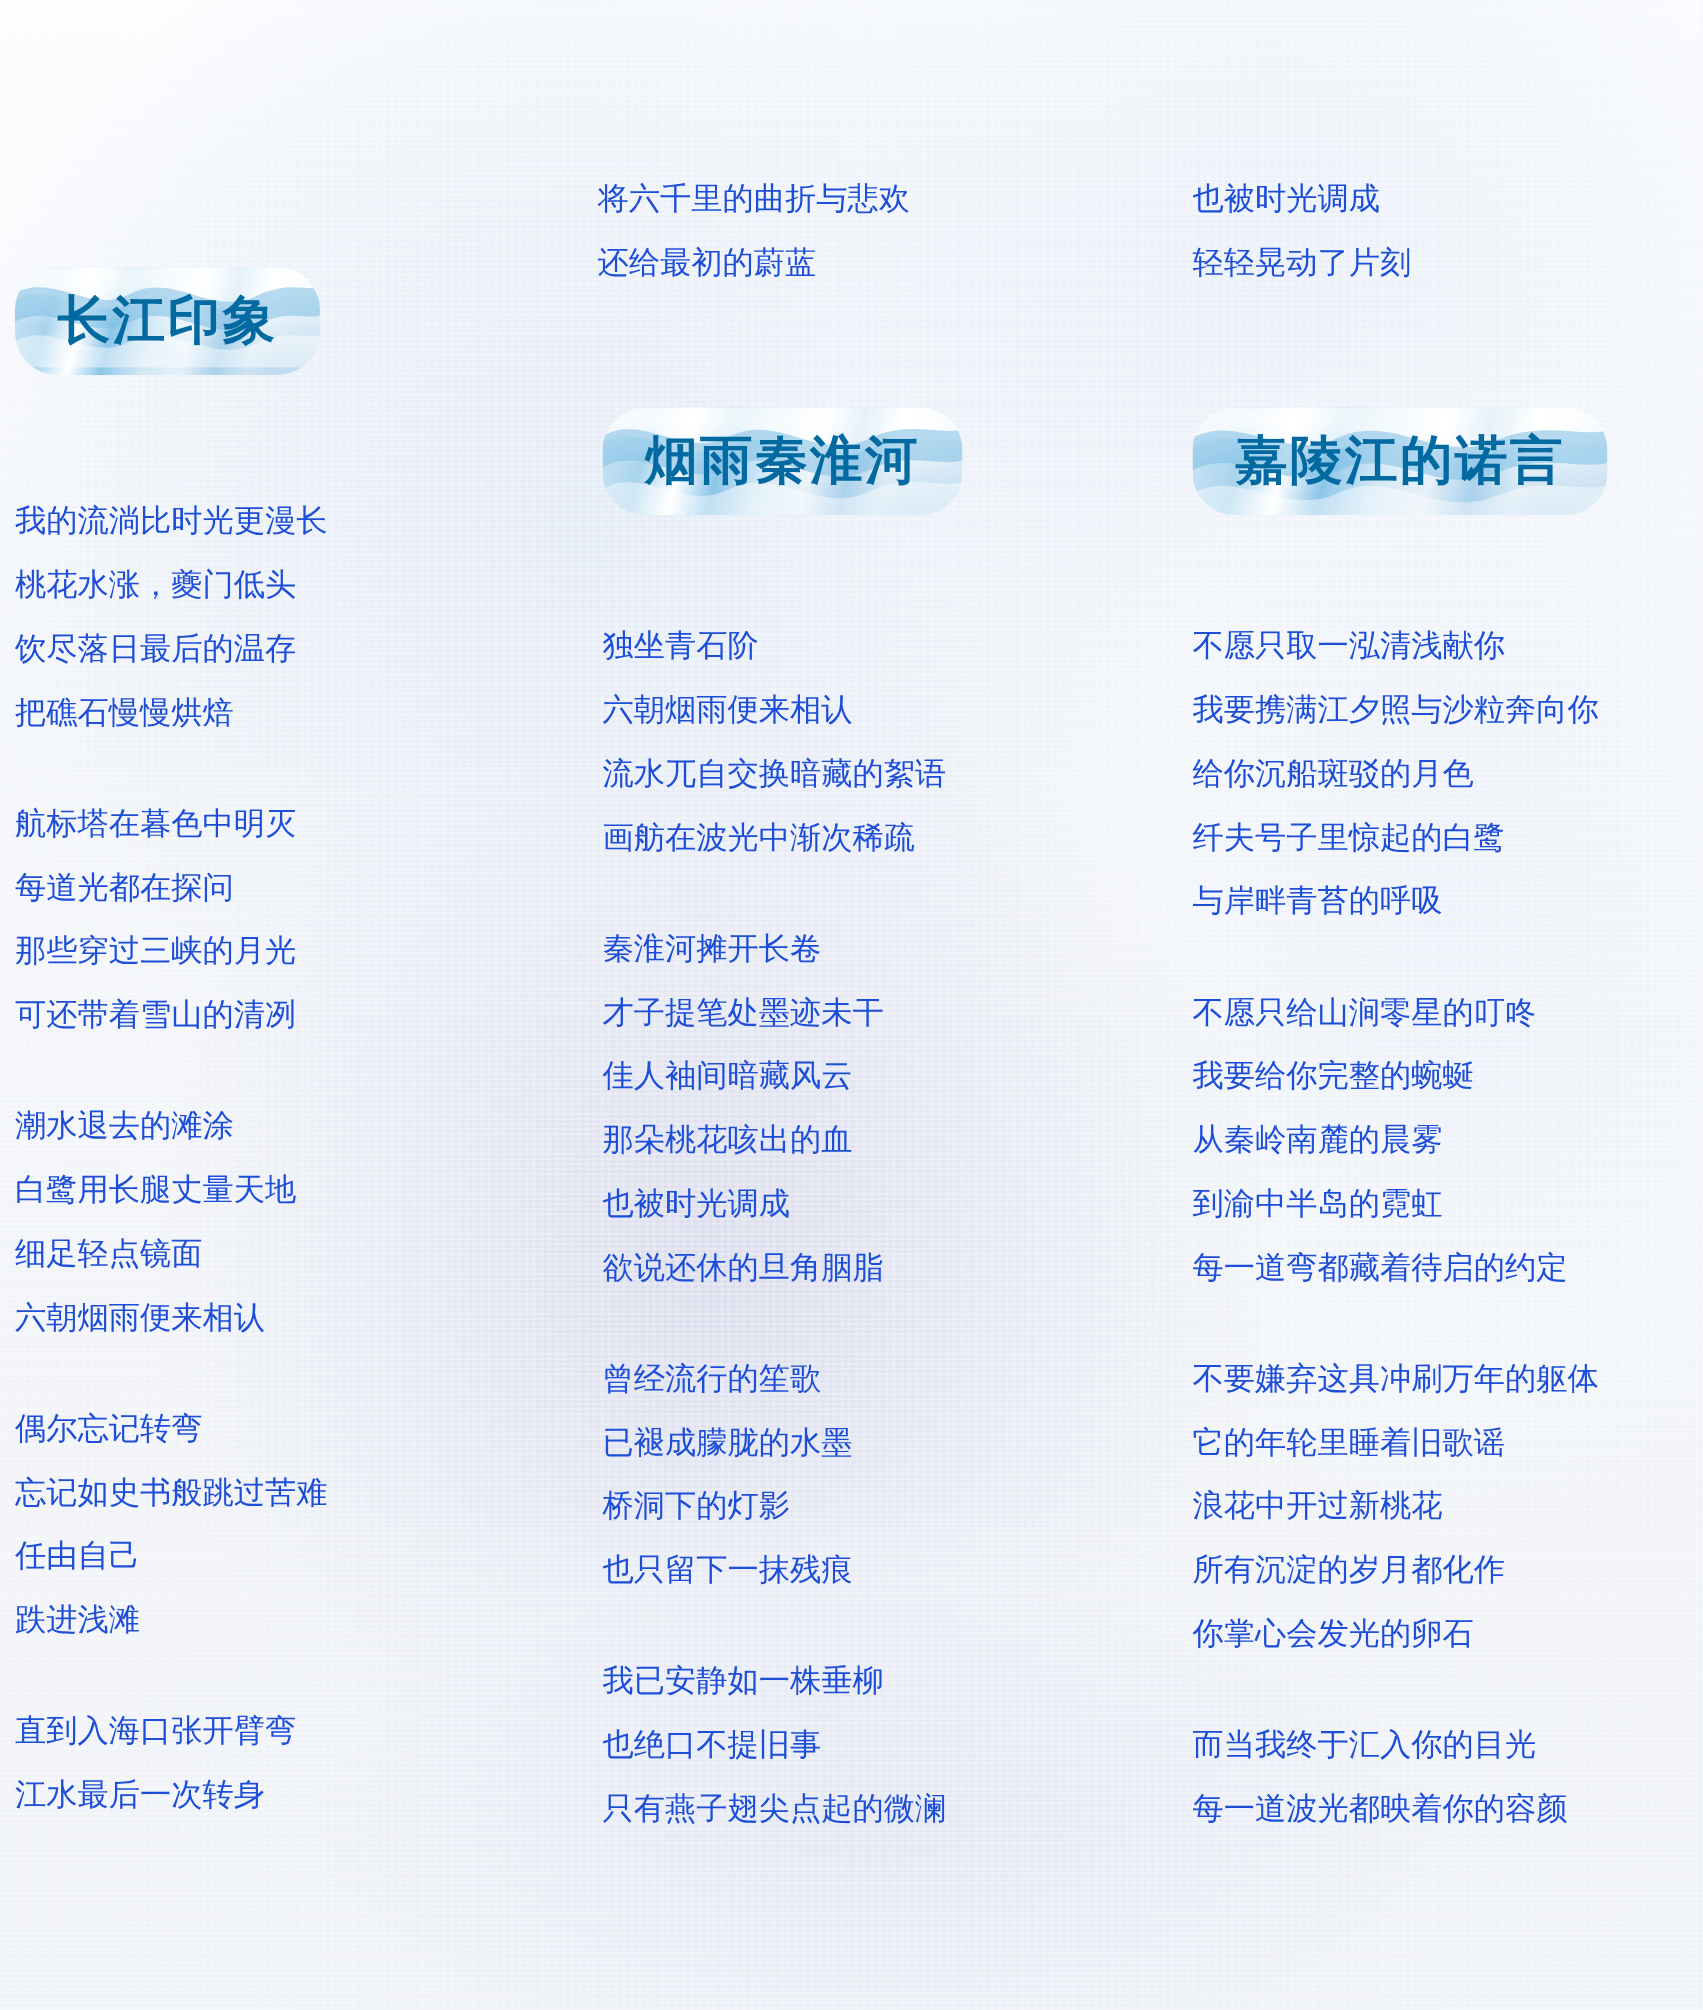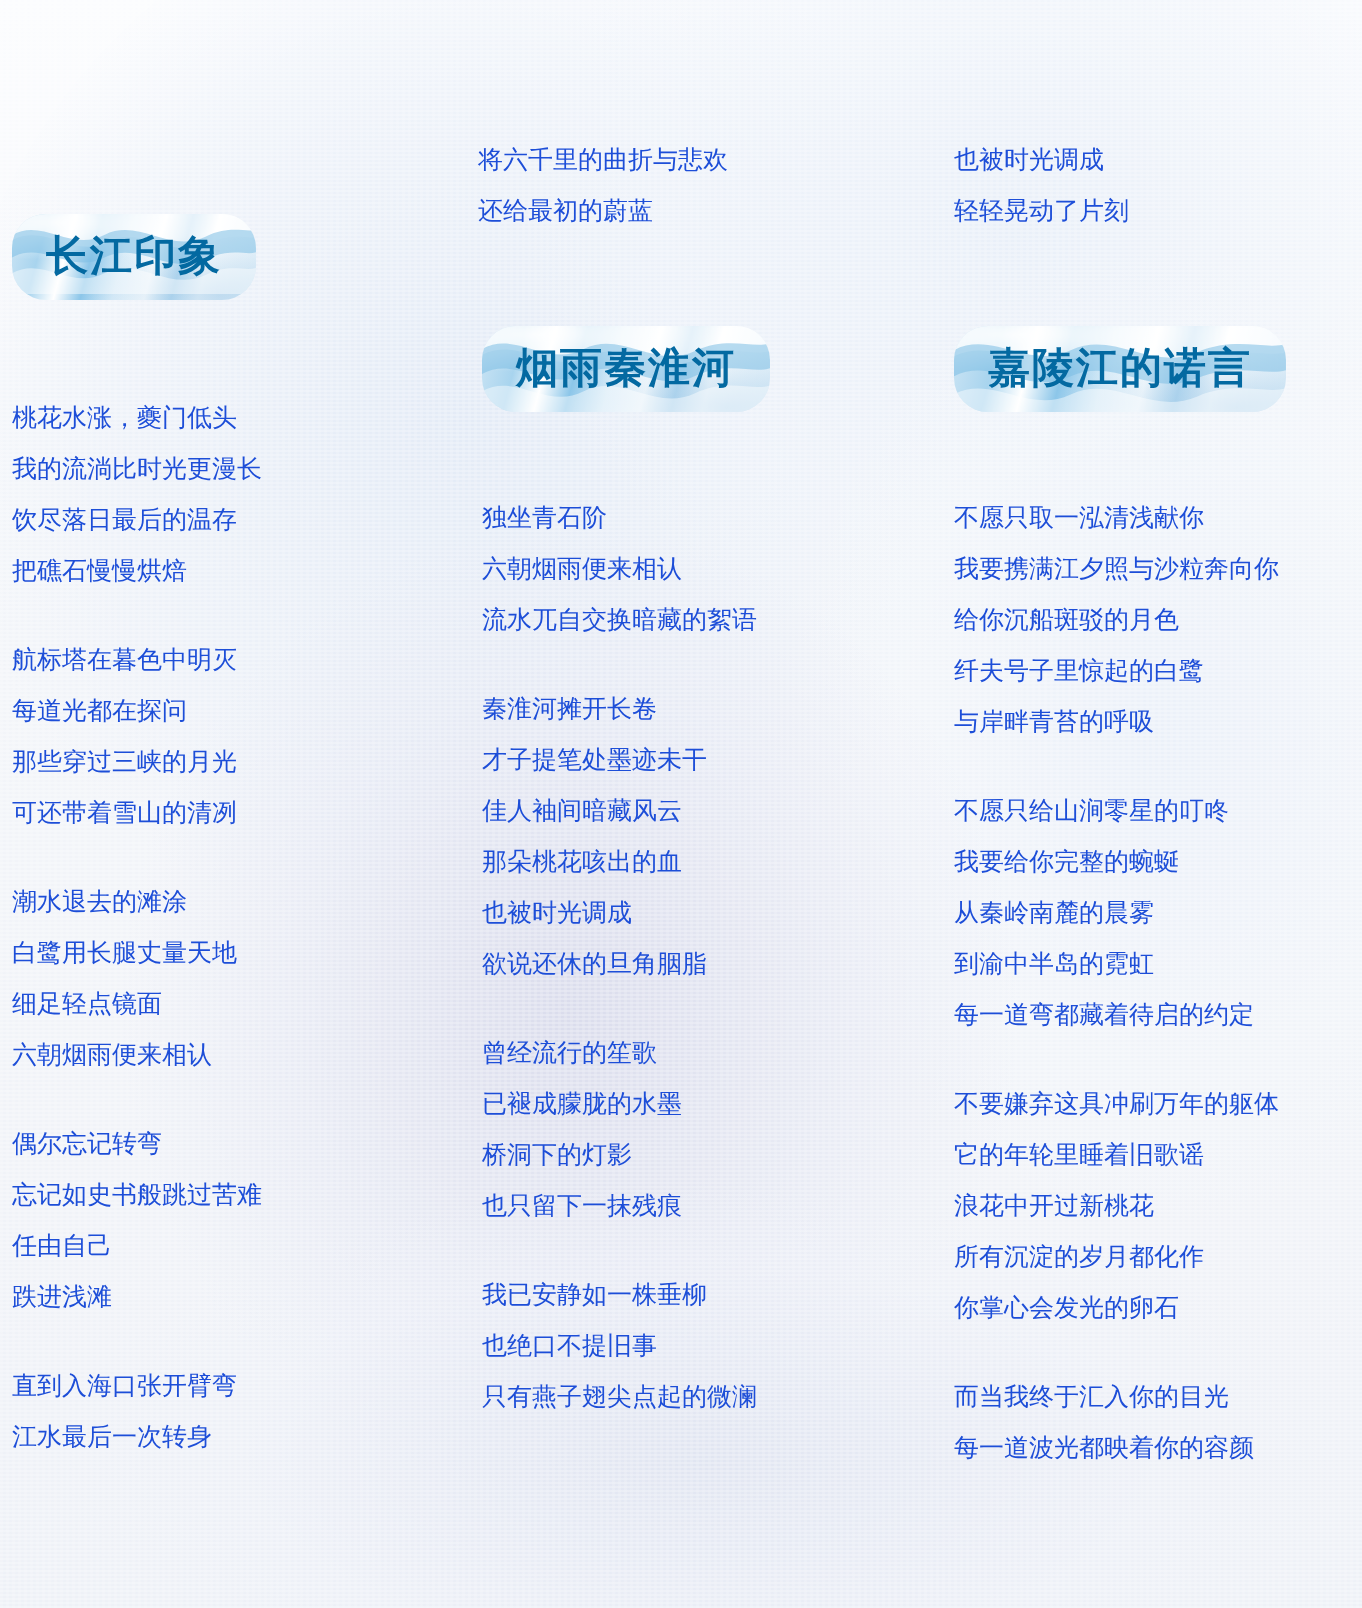--- a/index.html
+++ b/index.html
@@ -188,22 +188,22 @@
       <svg class="pill-wave" viewBox="0 0 280 92" preserveAspectRatio="none">
         <path d="M0,30 C40,10 70,52 110,32 C150,12 185,54 225,34 C255,20 270,30 280,26 L280,0 L0,0 Z" fill="#ffffff" opacity="0.55"></path>
         <path d="M0,50 C35,30 68,70 106,50 C146,30 180,72 222,52 C252,38 268,48 280,44 L280,18 C268,22 252,12 222,26 C180,46 146,4 106,24 C68,44 35,4 0,24 Z" fill="#7cbde4" opacity="0.55"></path>
         <path d="M0,92 L280,92 L280,62 C266,66 250,56 222,70 C180,90 146,48 106,68 C68,88 35,48 0,68 Z" fill="#ffffff" opacity="0.45"></path>
       </svg>
       <span class="pill-text">长江印象</span>
     </div>
 
     <div class="c1-body">
       <div class="stanza">
+        <div class="line">我的流淌比时光更漫长</div>
         <div class="line">桃花水涨，夔门低头</div>
-        <div class="line">我的流淌比时光更漫长</div>
         <div class="line">饮尽落日最后的温存</div>
         <div class="line">把礁石慢慢烘焙</div>
       </div>
       <div class="stanza">
         <div class="line">航标塔在暮色中明灭</div>
         <div class="line">每道光都在探问</div>
         <div class="line">那些穿过三峡的月光</div>
         <div class="line">可还带着雪山的清冽</div>
       </div>
       <div class="stanza">
@@ -240,20 +240,21 @@
         <path d="M0,92 L300,92 L300,62 C282,68 256,54 222,70 C180,90 146,48 106,68 C68,88 35,48 0,68 Z" fill="#ffffff" opacity="0.45"></path>
       </svg>
       <span class="pill-text">烟雨秦淮河</span>
     </div>
 
     <div class="c2-body">
       <div class="stanza">
         <div class="line">独坐青石阶</div>
         <div class="line">六朝烟雨便来相认</div>
         <div class="line">流水兀自交换暗藏的絮语</div>
+        <div class="line">画舫在波光中渐次稀疏</div>
       </div>
       <div class="stanza">
         <div class="line">秦淮河摊开长卷</div>
         <div class="line">才子提笔处墨迹未干</div>
         <div class="line">佳人袖间暗藏风云</div>
         <div class="line">那朵桃花咳出的血</div>
         <div class="line">也被时光调成</div>
         <div class="line">欲说还休的旦角胭脂</div>
       </div>
       <div class="stanza">

